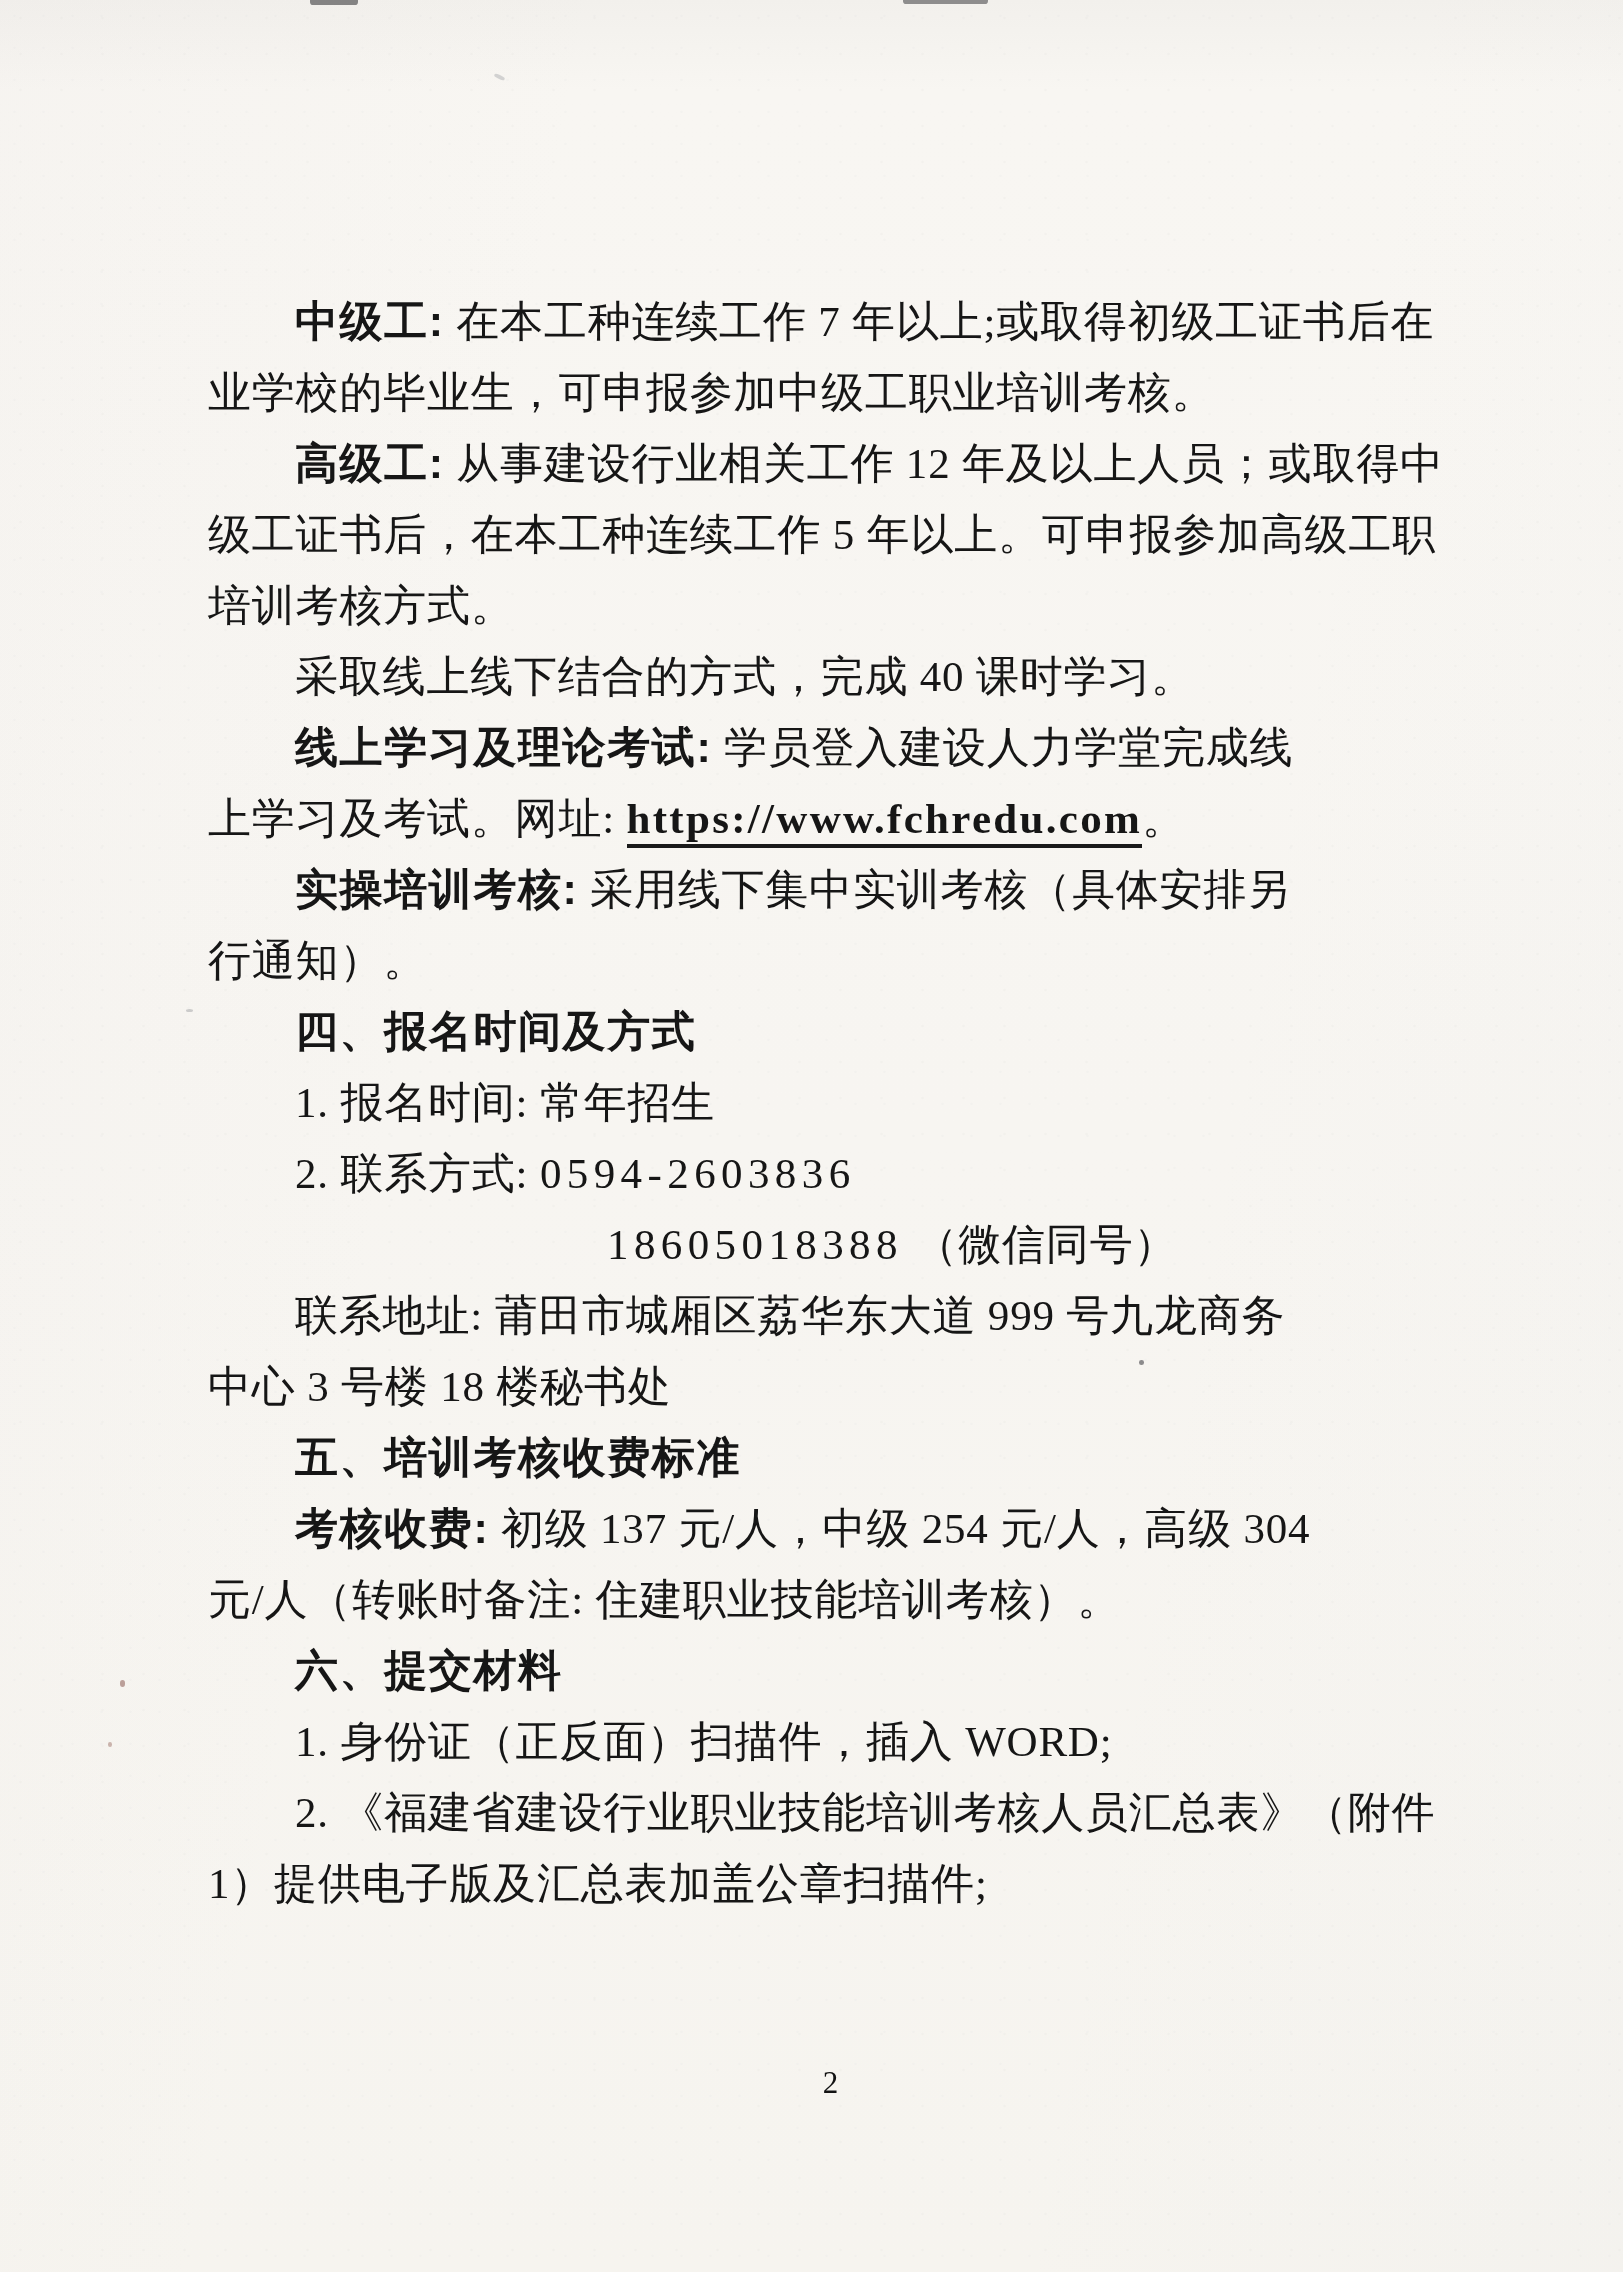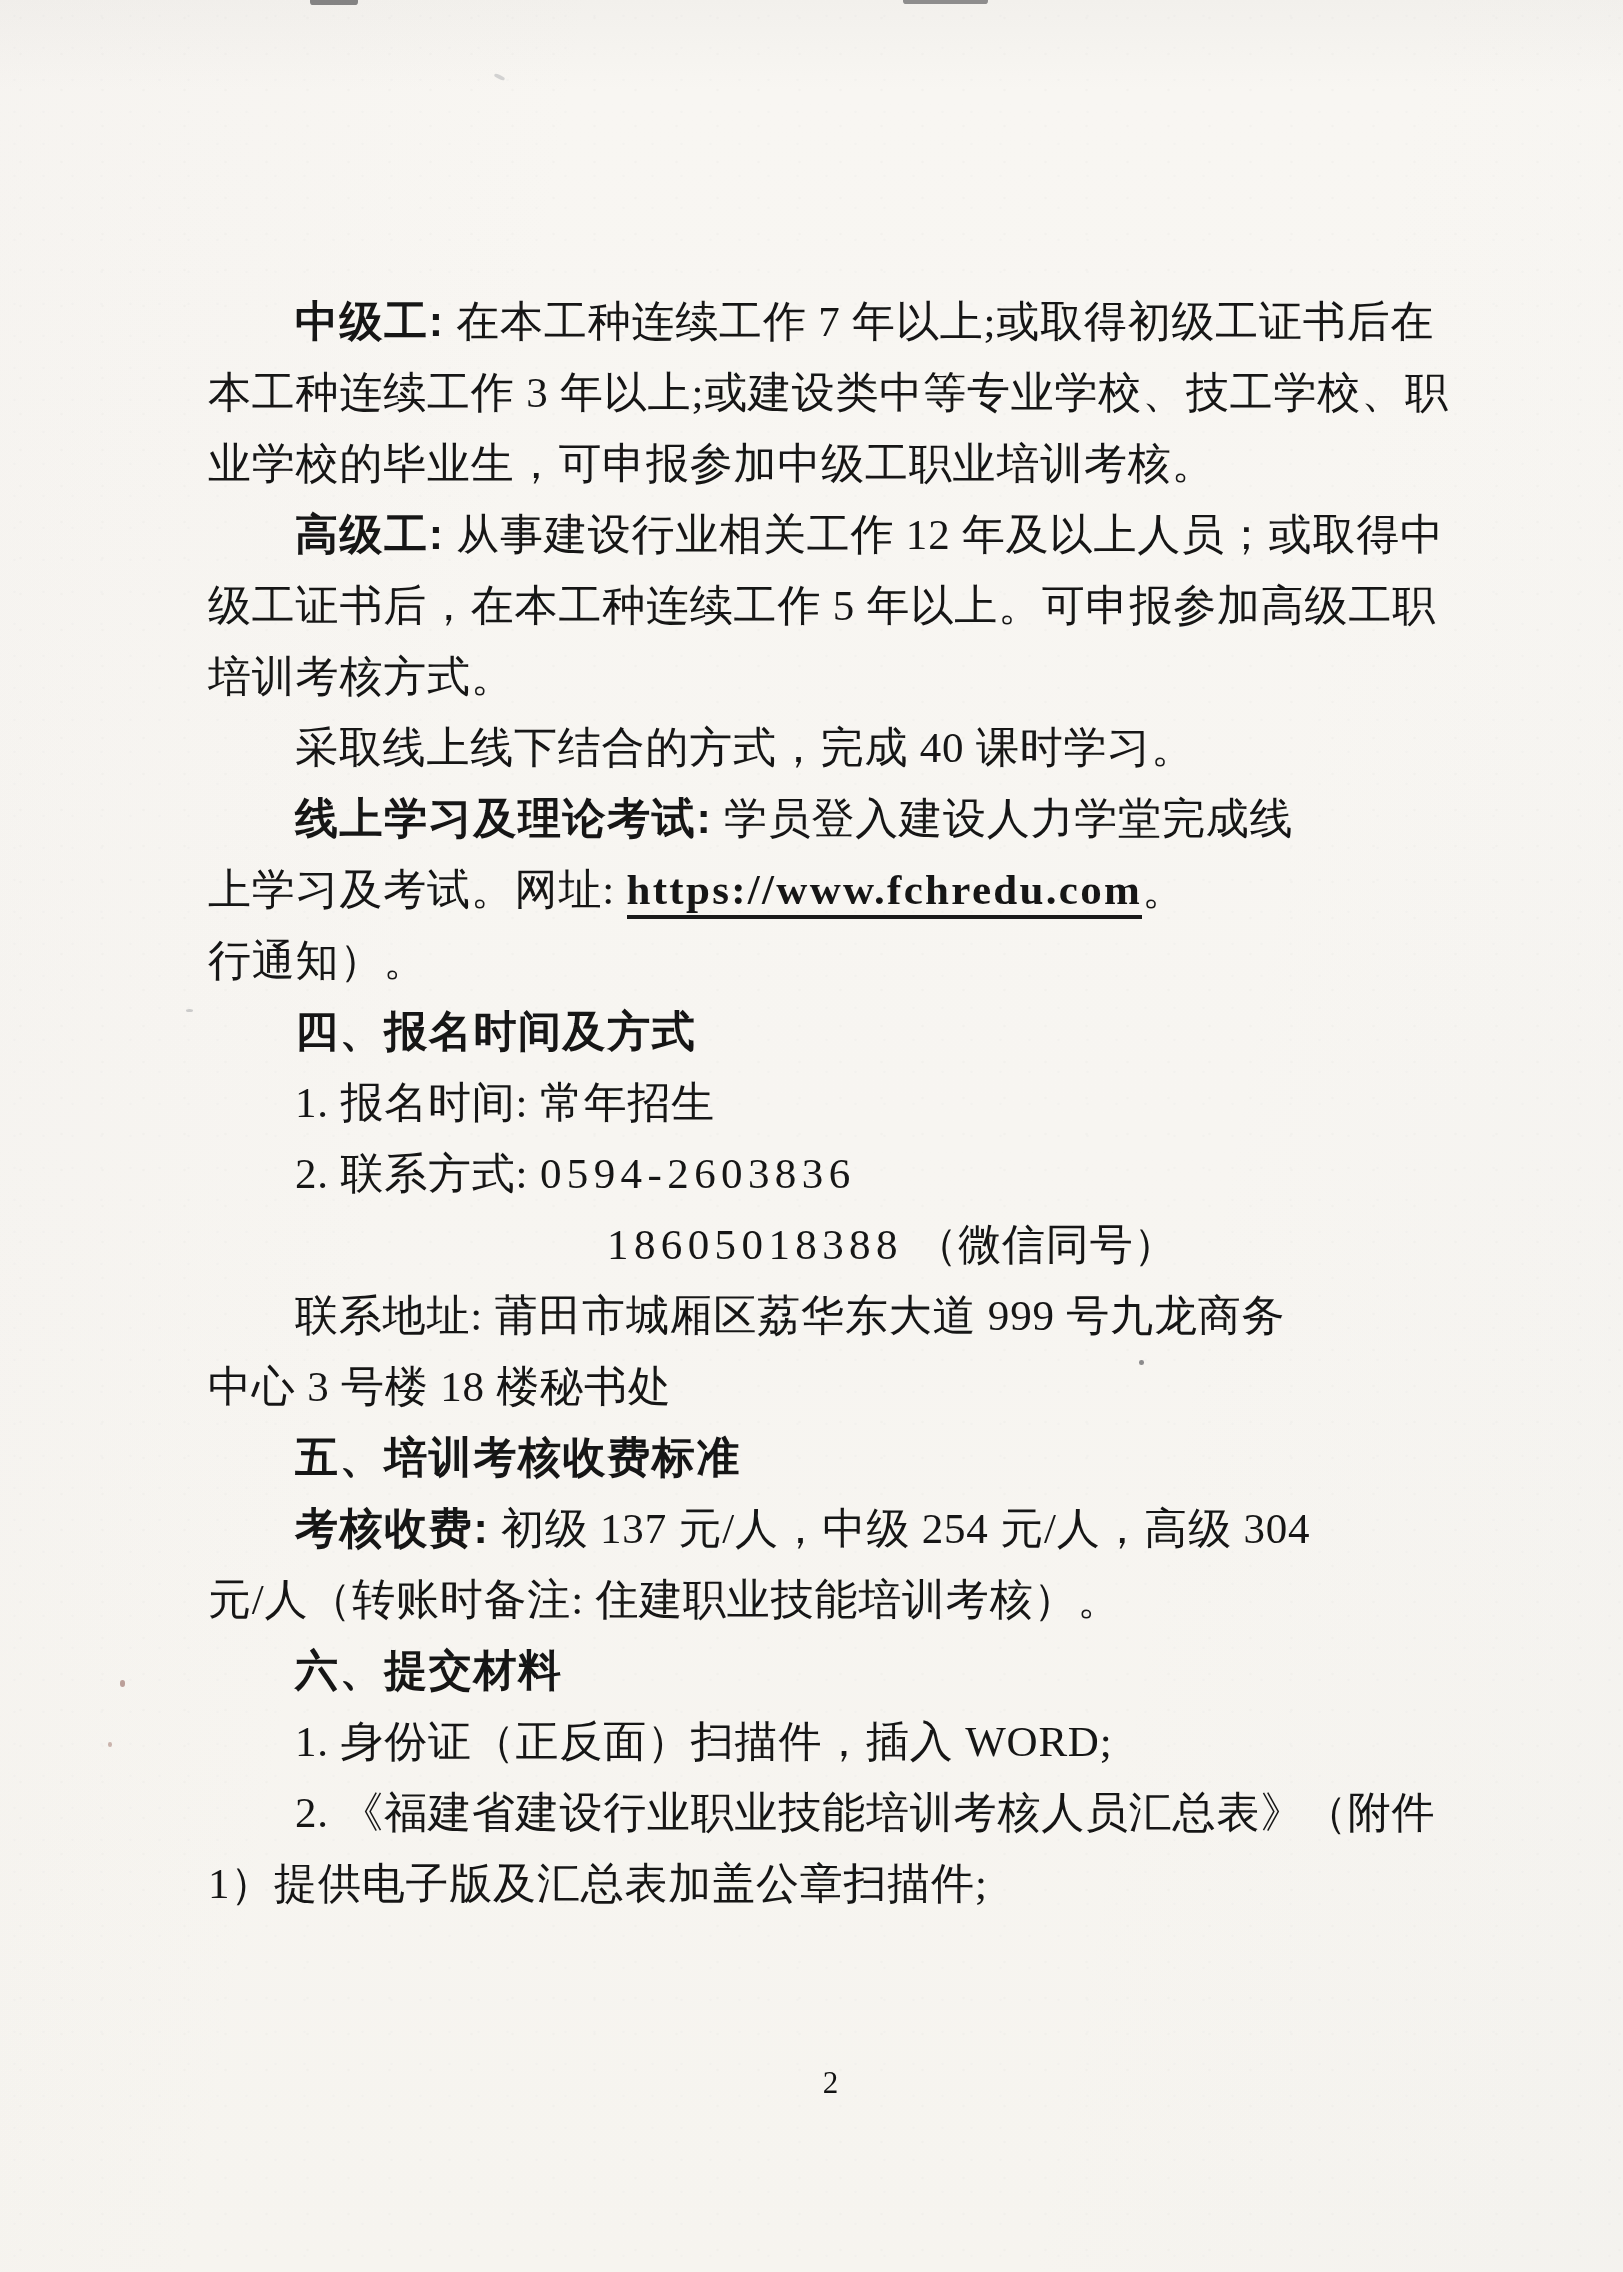--- a/index.html
+++ b/index.html
@@ -85,28 +85,28 @@
   <span class="edge-mark e1"></span>
   <span class="edge-mark e2"></span>
   <span class="speck s1"></span>
   <span class="speck s2"></span>
   <span class="speck s3"></span>
   <span class="speck s4"></span>
   <span class="speck s5"></span>
 
   <div class="content">
       <div class="line indent-para"><span class="seg seg-bold">中级工:</span><span class="seg"> 在本工种连续工作 7 年以上;或取得初级工证书后在</span></div>
-      <div class="line"><span class="seg">本工种连续工作 3 年以上;或建设类中等专业学校、技工学校、职</span></div>
       <div class="line"><span class="seg">业学校的毕业生，可申报参加中级工职业培训考核。</span></div>
       <div class="line indent-para"><span class="seg seg-bold">高级工:</span><span class="seg"> 从事建设行业相关工作 12 年及以上人员；或取得中</span></div>
       <div class="line"><span class="seg">级工证书后，在本工种连续工作 5 年以上。可申报参加高级工职</span></div>
       <div class="line"><span class="seg">培训考核方式。</span></div>
       <div class="line indent-para"><span class="seg">采取线上线下结合的方式，完成 40 课时学习。</span></div>
       <div class="line indent-para"><span class="seg seg-bold">线上学习及理论考试:</span><span class="seg"> 学员登入建设人力学堂完成线</span></div>
       <div class="line"><span class="seg">上学习及考试。网址: </span><span class="seg seg-underline">https://www.fchredu.com</span><span class="seg">。</span></div>
+      <div class="line indent-para"><span class="seg seg-bold">实操培训考核:</span><span class="seg"> 采用线下集中实训考核（具体安排另</span></div>
       <div class="line"><span class="seg">行通知）。</span></div>
       <div class="line indent-para"><span class="seg seg-bold">四、报名时间及方式</span></div>
       <div class="line indent-para"><span class="seg">1. 报名时间:  常年招生</span></div>
       <div class="line indent-para"><span class="seg">2. 联系方式:  </span><span class="seg num-wide">0594-2603836</span></div>
       <div class="line indent-phone"><span class="seg num-wide">18605018388</span><span class="seg">  （微信同号）</span></div>
       <div class="line indent-para"><span class="seg">联系地址: 莆田市城厢区荔华东大道 999 号九龙商务</span></div>
       <div class="line"><span class="seg">中心 3 号楼 18 楼秘书处</span></div>
       <div class="line indent-para"><span class="seg seg-bold">五、培训考核收费标准</span></div>
       <div class="line indent-para"><span class="seg seg-bold">考核收费:</span><span class="seg"> 初级 137 元/人，中级 254 元/人，高级 304</span></div>
       <div class="line"><span class="seg">元/人（转账时备注: 住建职业技能培训考核）。</span></div>

